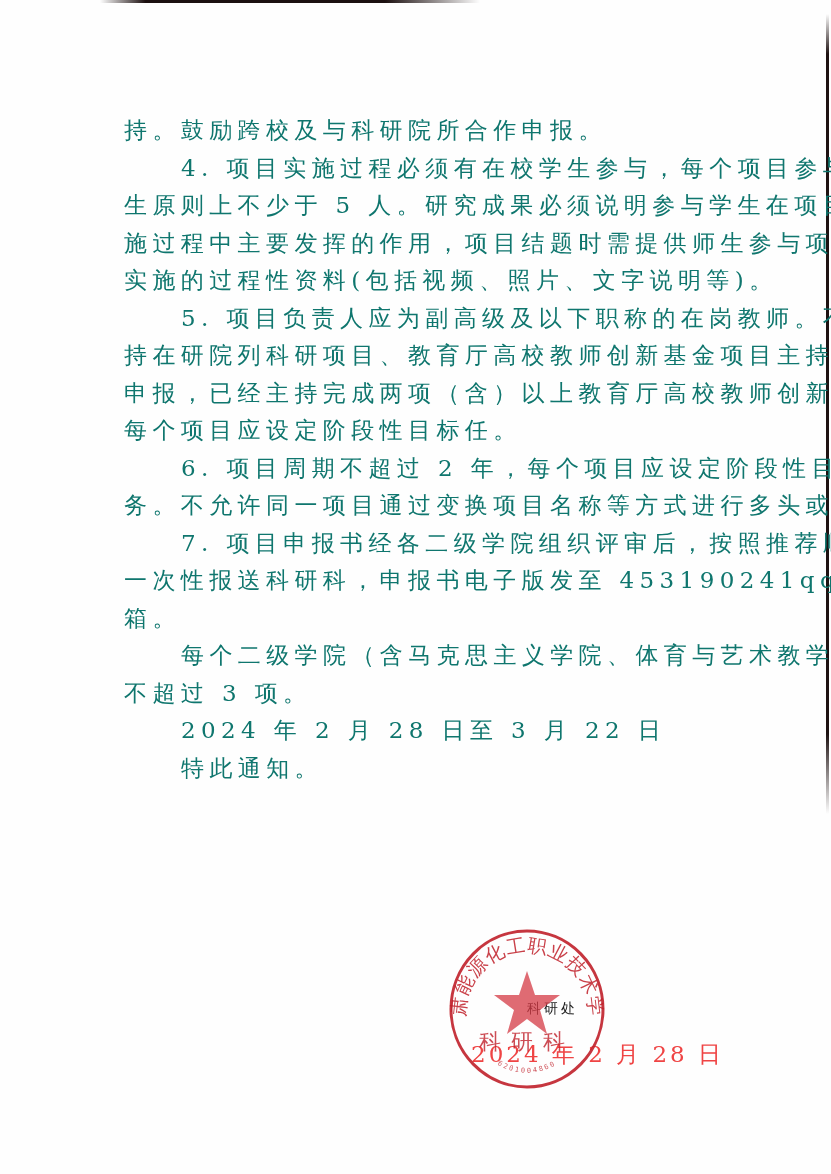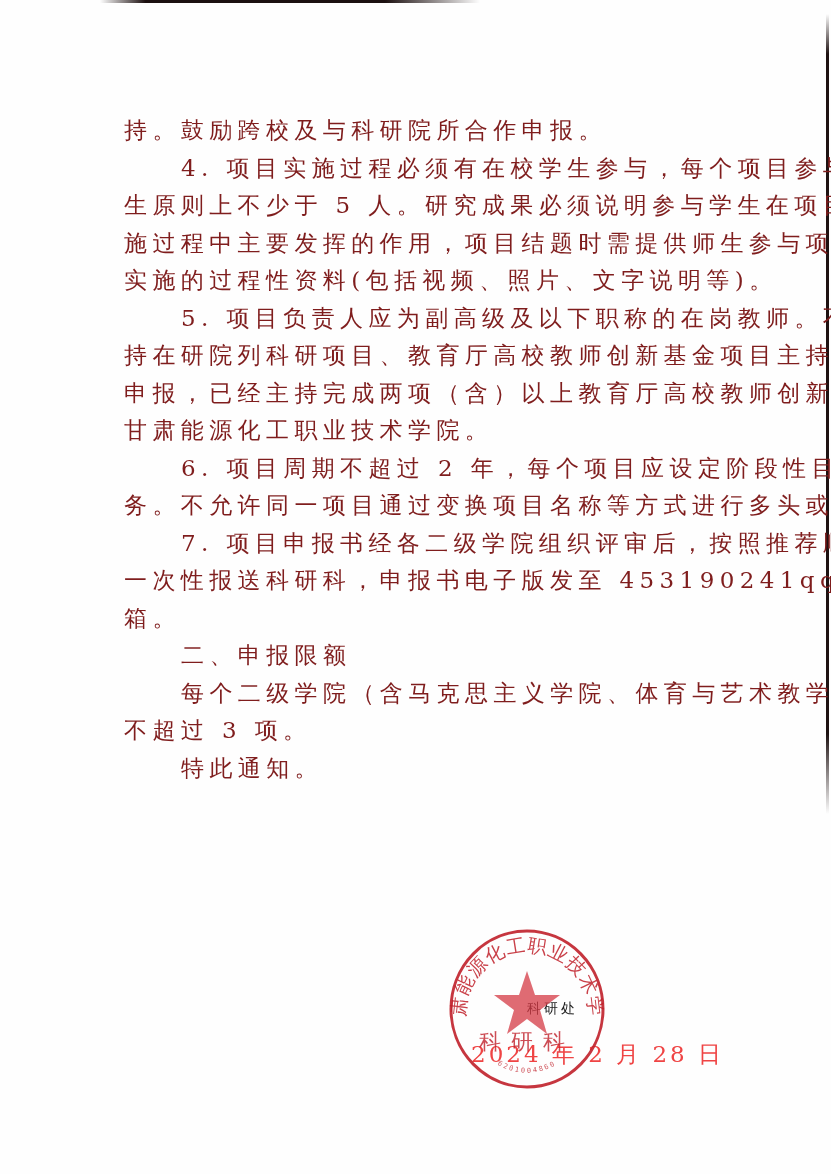--- a/index.html
+++ b/index.html
@@ -38,21 +38,21 @@
     left: 124px;
     top: 112px;
     width: 576px;
   }
   .line {
     height: 37.5px;
     line-height: 37.5px;
     font-size: 23px;
     letter-spacing: 5.4px;
     white-space: nowrap;
-    color: #7f1d1d;
+    color: #0f766e;
   }
   .line.indent { padding-left: 57px; }
   .stamp {
     position: absolute;
     left: 448px;
     top: 929px;
     width: 158px;
     height: 160px;
   }
   .signature {
@@ -86,33 +86,33 @@
     <div class="line">持。鼓励跨校及与科研院所合作申报。</div>
 
     <div class="line indent">4. 项目实施过程必须有在校学生参与，每个项目参与学</div>
     <div class="line">生原则上不少于 5 人。研究成果必须说明参与学生在项目实</div>
     <div class="line">施过程中主要发挥的作用，项目结题时需提供师生参与项目</div>
     <div class="line">实施的过程性资料(包括视频、照片、文字说明等)。</div>
 
     <div class="line indent">5. 项目负责人应为副高级及以下职称的在岗教师。不支</div>
     <div class="line">持在研院列科研项目、教育厅高校教师创新基金项目主持人</div>
     <div class="line">申报，已经主持完成两项（含）以上教育厅高校教师创新基</div>
-    <div class="line">甘肃能源化工职业技术学院。</div>
+    <div class="line">每个项目应设定阶段性目标任。</div>
 
     <div class="line indent">6. 项目周期不超过 2 年，每个项目应设定阶段性目标任</div>
     <div class="line">务。不允许同一项目通过变换项目名称等方式进行多头或重</div>
 
     <div class="line indent">7. 项目申报书经各二级学院组织评审后，按照推荐顺序</div>
     <div class="line">一次性报送科研科，申报书电子版发至 453190241qq.com 邮</div>
     <div class="line">箱。</div>
 
-    <div class="line indent">二、申报限额</div>
     <div class="line indent">每个二级学院（含马克思主义学院、体育与艺术教学部）</div>
     <div class="line">不超过 3 项。</div>
 
+    <div class="line indent">2024 年 2 月 28 日至 3 月 22 日</div>
     <div class="line indent">特此通知。</div>
   </div>
 
   <div class="signature">科研处</div>
   <div class="date-sign">2024 年 2 月 28 日</div>
 
   <svg class="stamp" viewBox="0 0 158 160" xmlns="http://www.w3.org/2000/svg">
     <defs>
       <path id="arcTop" d="M 18 96 A 62 62 0 1 1 140 96"></path>
       <path id="arcBot" d="M 40 128 A 56 56 0 0 0 118 128"></path>

